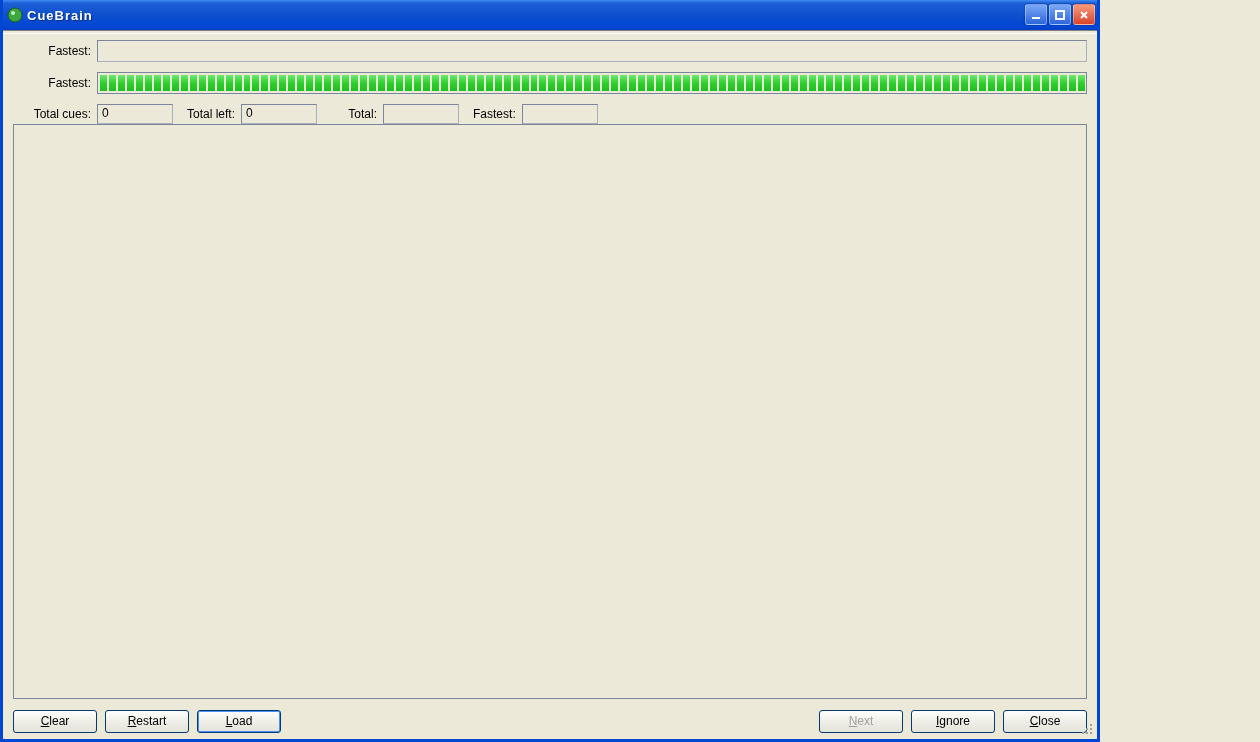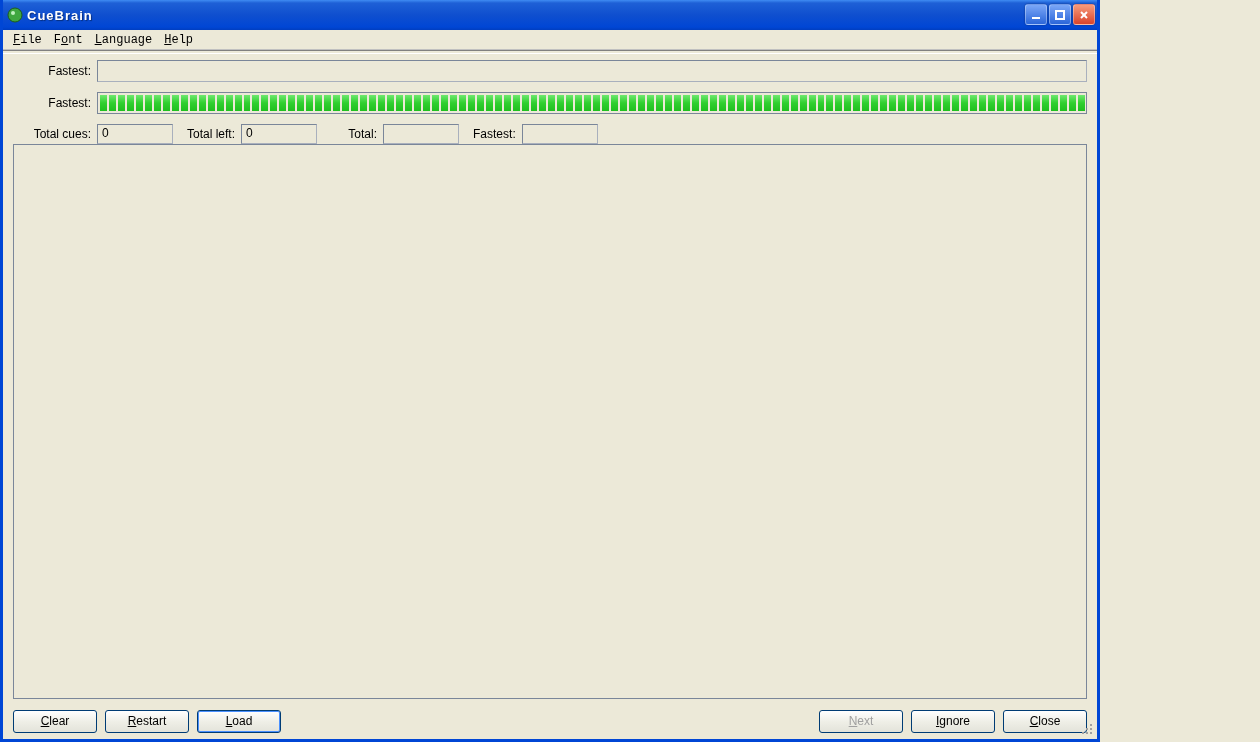--- a/index.html
+++ b/index.html
@@ -232,26 +232,20 @@
       </div>
       <div class="win-btn close">
         <svg width="10" height="10">
           <line x1="2" y1="2" x2="8" y2="8" stroke="#fff" stroke-width="2"></line>
           <line x1="8" y1="2" x2="2" y2="8" stroke="#fff" stroke-width="2"></line>
         </svg>
       </div>
     </div>
   </div>
 
-  <div class="menubar">
-    <span class="menu-item"><u>F</u><span>ile</span></span>
-    <span class="menu-item">F<u>o</u>nt</span>
-    <span class="menu-item"><u>L</u>anguage</span>
-    <span class="menu-item"><u>H</u>elp</span>
-  </div>
 
   <div class="separator-line"></div>
 
   <div class="client">
 
 
     <div class="row">
       <div class="label">Fastest:</div>
       <div class="sunken-field"></div>
     </div>

